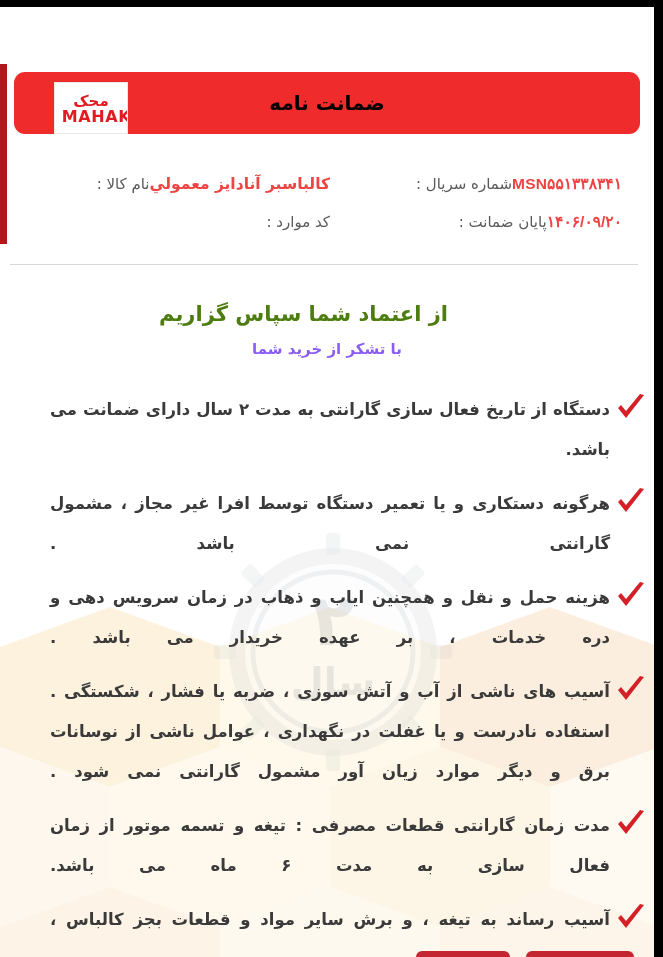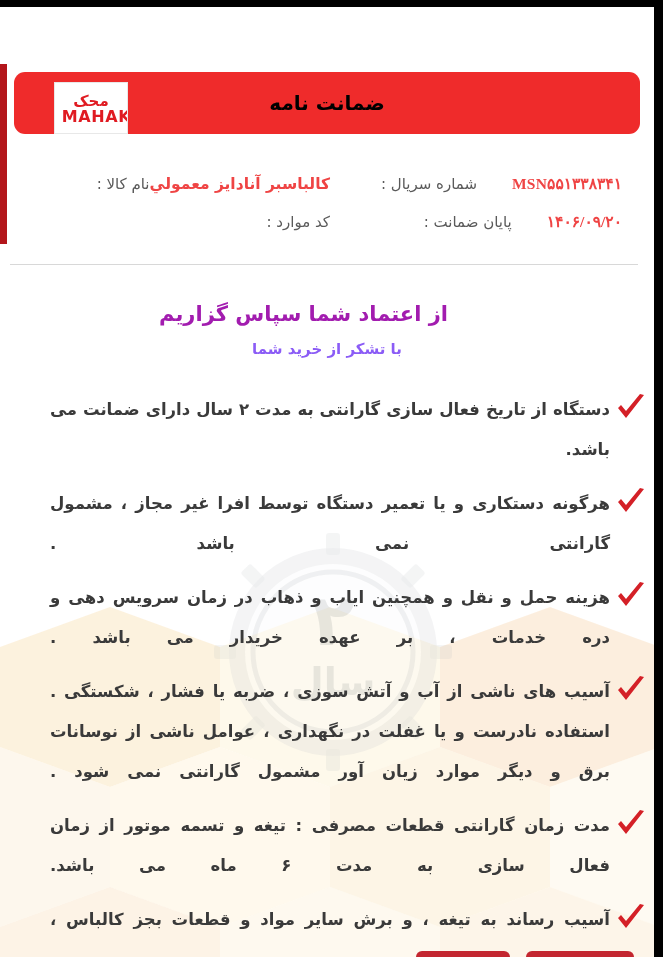--- a/index.html
+++ b/index.html
@@ -161,23 +161,22 @@
     margin-top: 28px;
   }
   .info-value {
     font-size: 15.5px;
     font-weight: bold;
     color: #ef4444;
     margin-right: 14px;
     white-space: nowrap;
   }
   .info-value.latin {
-    font-family: Liberation Serif, serif;
+    font-family: Liberation Sans, sans-serif;
     letter-spacing: 0.2px;
-    margin-left: 35px;
   }
 
   
   .divider {
     position: absolute;
     top: 257px;
     left: 10px;
     width: 628px;
     height: 1px;
     background: #d8d8d8;
@@ -186,21 +185,21 @@
 
   
   .thanks-main {
     position: absolute;
     top: 295px;
     left: 0;
     width: 607px;
     text-align: center;
     font-size: 21px;
     font-weight: bold;
-    color: #a21caf;
+    color: #4d7c0f;
     z-index: 3;
   }
   .thanks-sub {
     position: absolute;
     top: 333px;
     left: 0;
     width: 654px;
     text-align: center;
     font-size: 15px;
     font-weight: bold;

